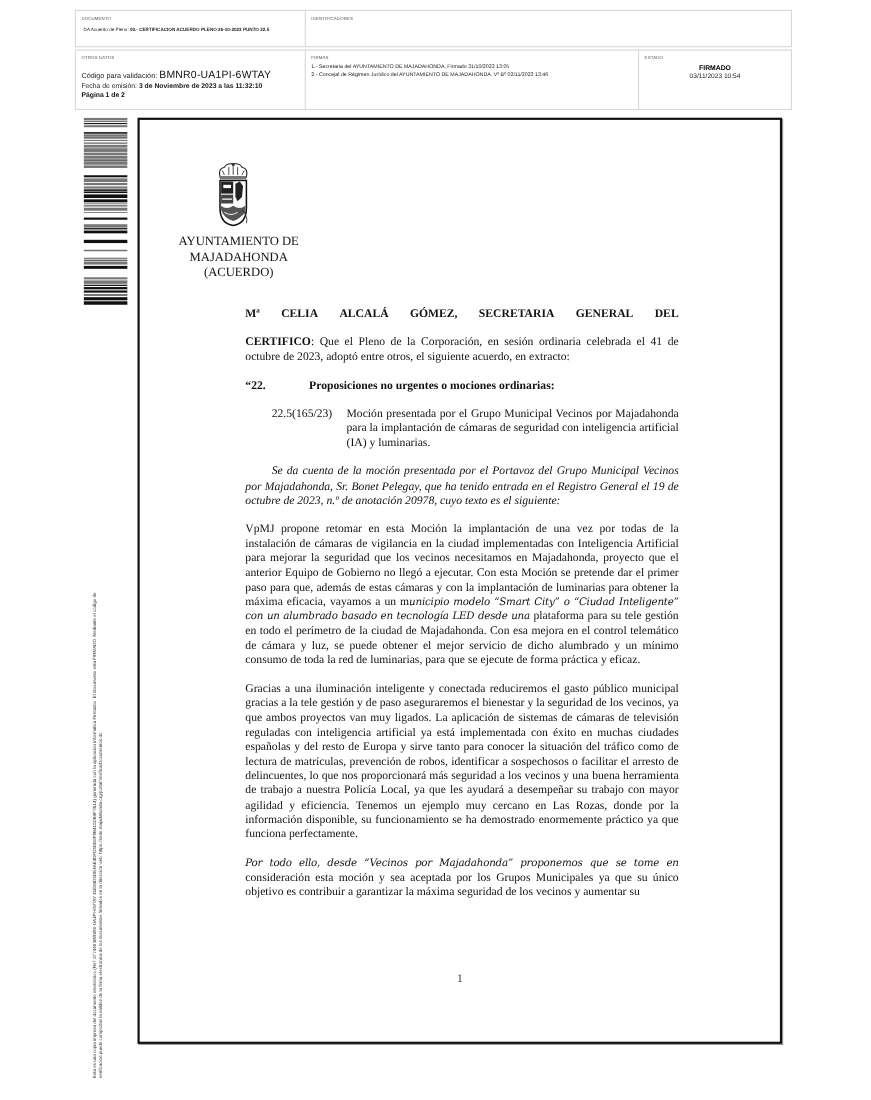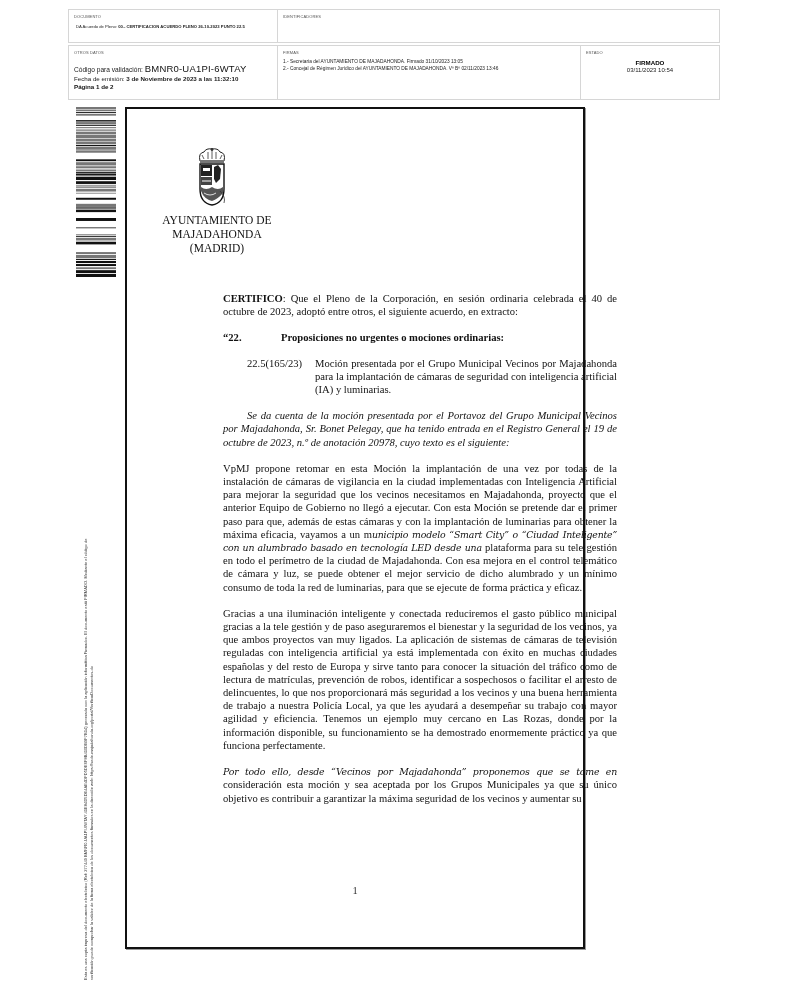--- a/index.html
+++ b/index.html
@@ -21,21 +21,21 @@
   .cv-line3 { position: absolute; left: 5px; top: 37px; font-size: 6.2px; font-weight: bold; color: #111; }
   .firm-list { position: absolute; left: 5px; top: 13px; font-size: 4.8px; line-height: 6.5px; color: #222; white-space: nowrap; }
   .estado-val { position: absolute; left: 0; right: 0; top: 13px; text-align: center; font-size: 6.2px; font-weight: bold; }
   .estado-date { position: absolute; left: 0; right: 0; top: 21px; text-align: center; font-size: 6px; color: #222; }
 
   
   .barcode { position: absolute; left: 76px; top: 107px; width: 40px; height: 170px; }
   .side-note { position: absolute; left: 83px; top: 980px; transform: rotate(-90deg); transform-origin: 0 0; font-size: 4.1px; line-height: 5.5px; color: #333; white-space: nowrap; }
 
   
-  .page { position: absolute; left: 125px; top: 107px; width: 460px; height: 842px; border: 2px solid #111; box-shadow: 1px 1px 0 #999; box-sizing: border-box; background: #fff; }
+  .page { position: absolute; left: 125px; top: 107px; width: 586px; height: 842px; border: 2px solid #111; box-shadow: 1px 1px 0 #999; box-sizing: border-box; background: #fff; }
   .crest { position: absolute; left: 63px; top: 38px; width: 44px; height: 62px; }
   .ayto { position: absolute; left: 15px; top: 104px; width: 150px; text-align: center; font-family: "Liberation Serif", serif; font-size: 11.5px; line-height: 14px; color: #111; }
 
   .body { position: absolute; left: 96px; top: 170px; width: 394px; font-family: "Liberation Serif", serif; font-size: 10.6px; line-height: 13.2px; color: #111; text-align: justify; }
   .p { margin: 0 0 13px 0; }
   .b { font-weight: bold; }
   .title-line { display: flex; justify-content: space-between; font-weight: bold; }
   .item-22 { display: flex; font-weight: bold; margin-bottom: 12px; }
   .item-22 .num { width: 58px; }
   .motion { display: flex; font-weight: normal; margin-bottom: 13px; margin-left: 24px; }
@@ -157,28 +157,37 @@
     <rect x="11" y="30" width="11" height="8" fill="#444"></rect>
     <path d="M12 34 L21 34" stroke="#fff" stroke-width="1"></path>
     <path d="M11 40 Q16 44 22 40 Q28 44 33 40 L33 46 Q28 52 22 54 Q14 52 11 44 Z" fill="#555"></path>
     <path d="M14 46 Q20 50 26 46" stroke="#fff" stroke-width="0.8" fill="none"></path>
     <path d="M30 44 Q36 50 34 56" stroke="#333" stroke-width="0.8" fill="none"></path>
   </svg>
 
   <div class="ayto">
     <div>AYUNTAMIENTO DE</div>
     <div>MAJADAHONDA</div>
-    <div>(MADRID)</div>
+    <div>(ACUERDO)</div>
   </div>
 
   <div class="body">
     <div class="p">
-    </div>
-
-    <p class="p"><span class="b">CERTIFICO</span><span>: Que el Pleno de la Corporación, en sesión ordinaria celebrada el 40 de octubre de 2023, adoptó entre otros, el siguiente acuerdo, en extracto:</span></p>
+      <div class="title-line" id="title-line">
+          <span>Mª</span>
+          <span>CELIA</span>
+          <span>ALCALÁ</span>
+          <span>GÓMEZ,</span>
+          <span>SECRETARIA</span>
+          <span>GENERAL</span>
+          <span>DEL</span>
+        </div>
+    </div>
+
+    <p class="p"><span class="b">CERTIFICO</span><span>: Que el Pleno de la Corporación, en sesión ordinaria celebrada el 41 de octubre de 2023, adoptó entre otros, el siguiente acuerdo, en extracto:</span></p>
 
     <div class="item-22">
       <span class="num">“22.</span>
       <span>Proposiciones no urgentes o mociones ordinarias:</span>
     </div>
 
     <div class="motion">
       <span class="num">22.5(165/23)</span>
       <span class="txt">Moción presentada por el Grupo Municipal Vecinos por Majadahonda para la implantación de cámaras de seguridad con inteligencia artificial (IA) y luminarias.</span>
     </div>

